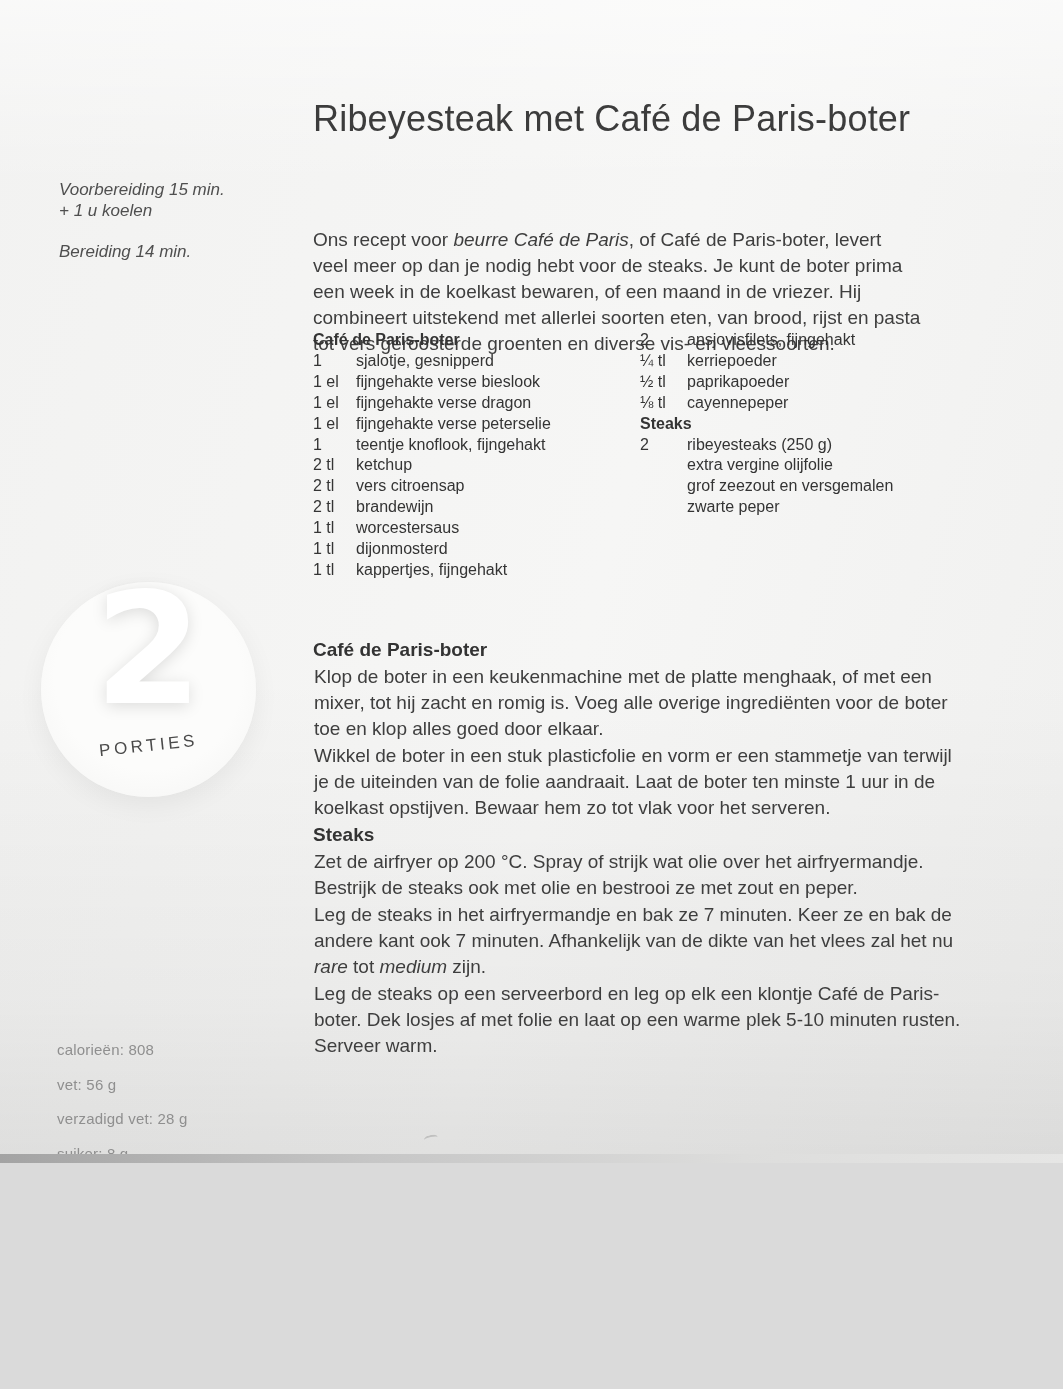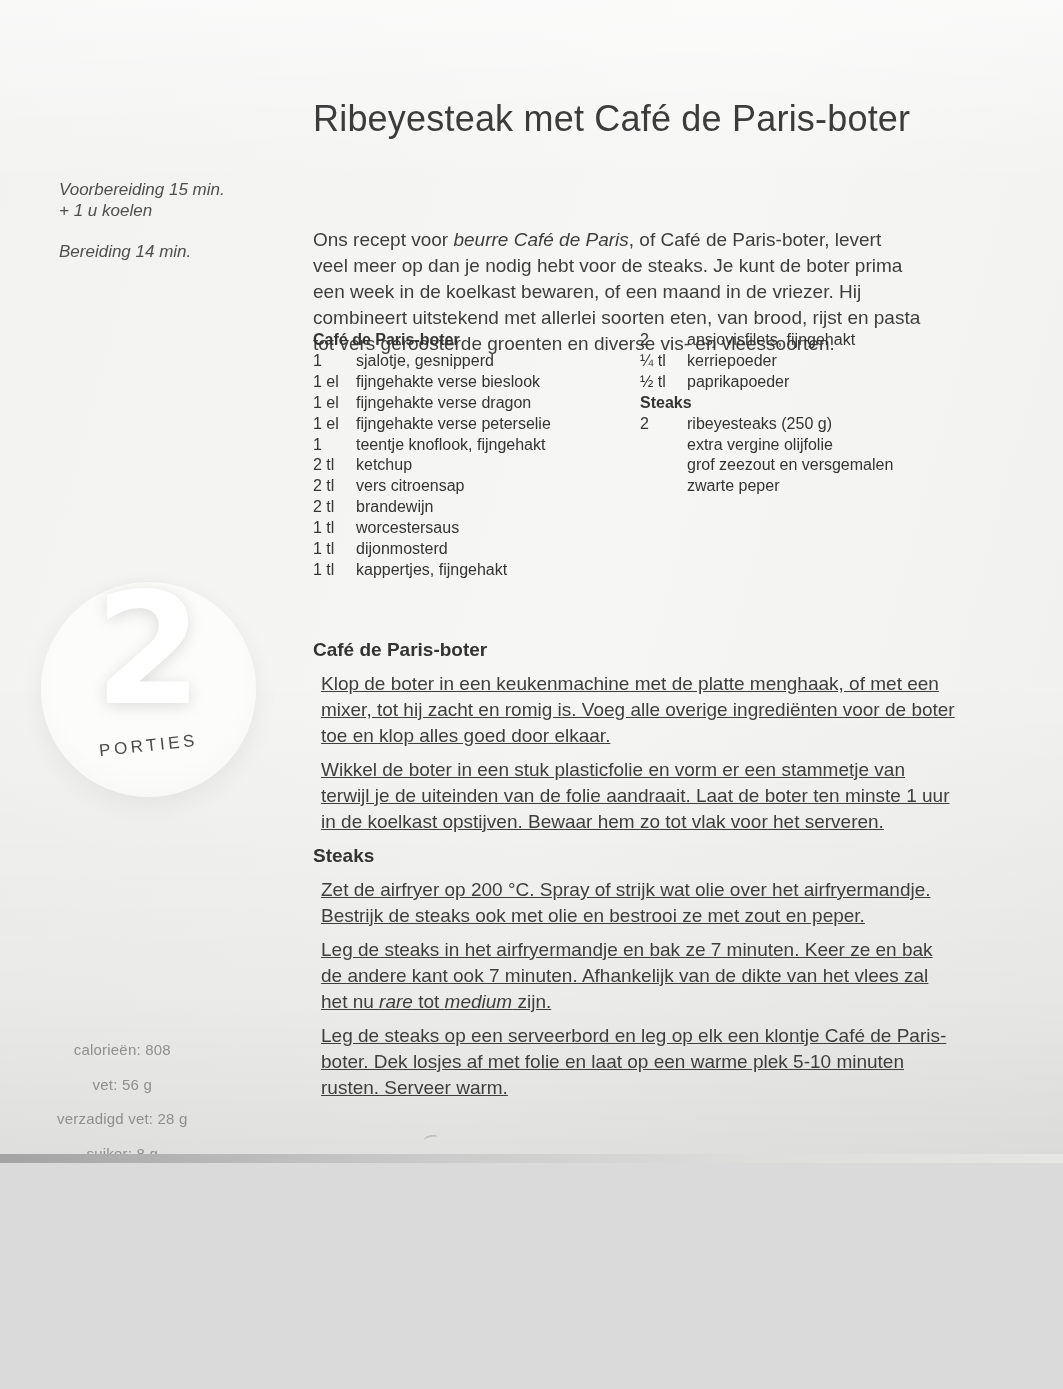--- a/index.html
+++ b/index.html
@@ -56,24 +56,24 @@
   .porties .label{
     position:absolute;left:0;right:0;top:154px;text-align:center;
     font-size:17px;letter-spacing:3.5px;color:#4a4a4a;
     transform:rotate(-6deg);
   }
   .method{
     position:absolute;left:313px;top:637px;width:650px;
     font-size:19px;line-height:26px;color:#3e3e3e;
   }
   .method h3{margin:0;font-size:19px;font-weight:700;color:#333;}
-  .method p{margin:8px;text-decoration:underline;}
+  .method p{margin:1px;}
   .nutrition{
     position:absolute;left:57px;top:1041px;
-    font-size:15px;color:#8f8f8f;letter-spacing:.2px;text-align:center;
+    font-size:15px;color:#8f8f8f;letter-spacing:.2px;
   }
   .nutrition .n-item{margin-bottom:17.5px;}
   .divider{
     position:absolute;left:61px;top:1262px;width:176px;height:2px;
     background:linear-gradient(to right,#c4c4c4,#bcbcbc 60%,#d2d2d2);
   }
   .pagenum{
     position:absolute;left:55px;top:1330px;
     font-size:14px;color:#8d8d8d;letter-spacing:1px;
   }
@@ -156,20 +156,24 @@
         <span class="qty">2</span>
         <span class="name">ansjovisfilets, fijngehakt</span>
       </div>
     <div class="ing-row">
         <span class="qty">¼ tl</span>
         <span class="name">kerriepoeder</span>
       </div>
     <div class="ing-row">
         <span class="qty">½ tl</span>
         <span class="name">paprikapoeder</span>
+      </div>
+    <div class="ing-row">
+        <span class="qty">⅛ tl</span>
+        <span class="name">cayennepeper</span>
       </div>
     <div class="ing-header">Steaks</div>
     <div class="ing-row">
         <span class="qty">2</span>
         <span class="name">ribeyesteaks (250 g)</span>
       </div>
     <div class="ing-row">
         <span class="qty"></span>
         <span class="name">extra vergine olijfolie</span>
       </div>

